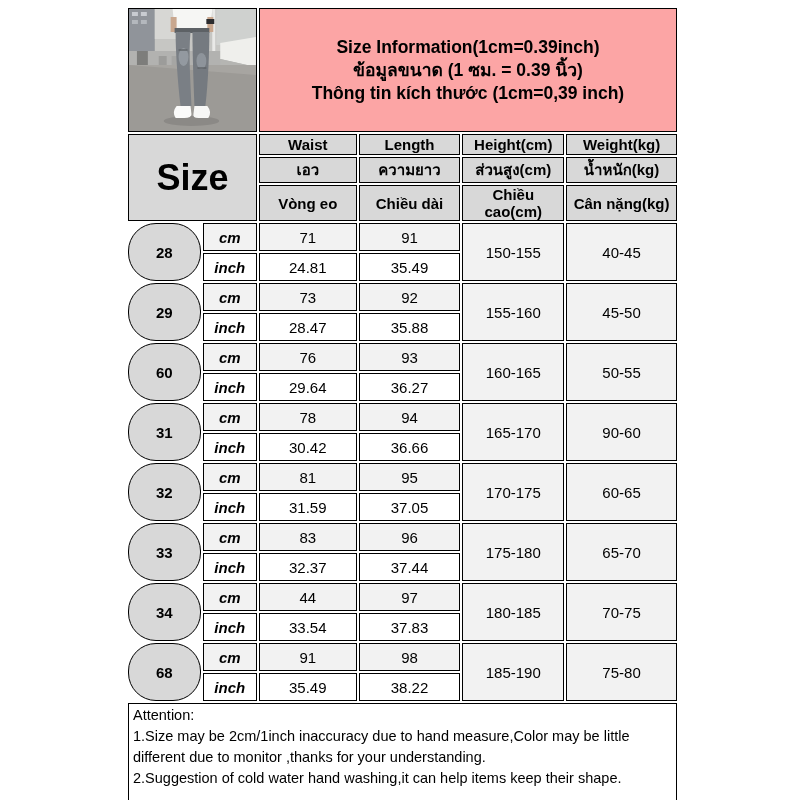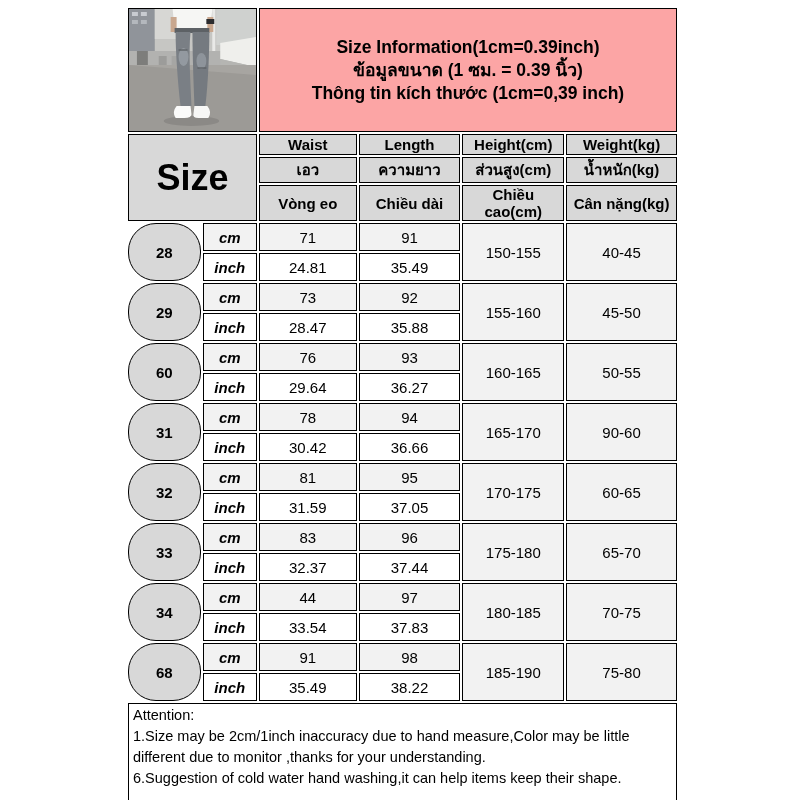--- a/index.html
+++ b/index.html
@@ -244,17 +244,17 @@
   </tr>
   <tr class="data">
     <td class="unit-cell whitebg">inch</td>
     <td class="whitebg">35.49</td>
     <td class="whitebg">38.22</td>
   </tr>
 <tr class="attn" id="attention-row">
     <td class="attn-cell" colspan="6">
       <div>Attention:</div>
       <div>1.Size may be 2cm/1inch inaccuracy due to hand measure,Color may be little different due to monitor ,thanks for your understanding.</div>
-      <div>6.Suggestion of cold water hand washing,it can help items keep their shape.</div>
+      <div>2.Suggestion of cold water hand washing,it can help items keep their shape.</div>
     </td>
   </tr>
 </tbody>
   </table>
 
 </body></html>

